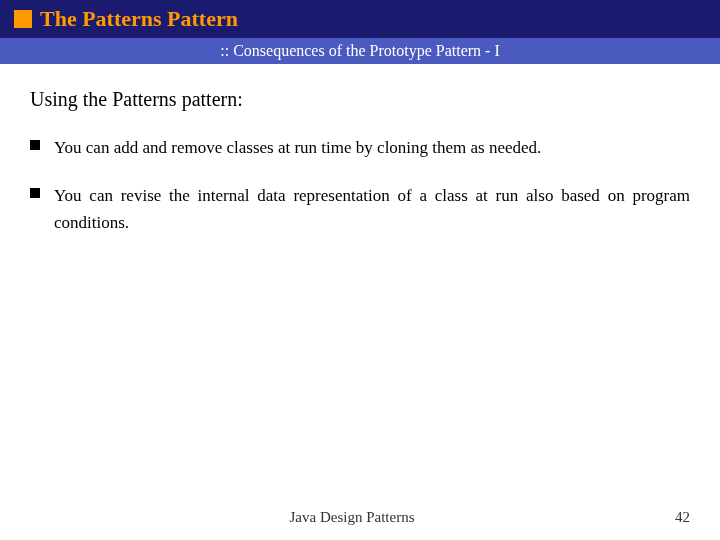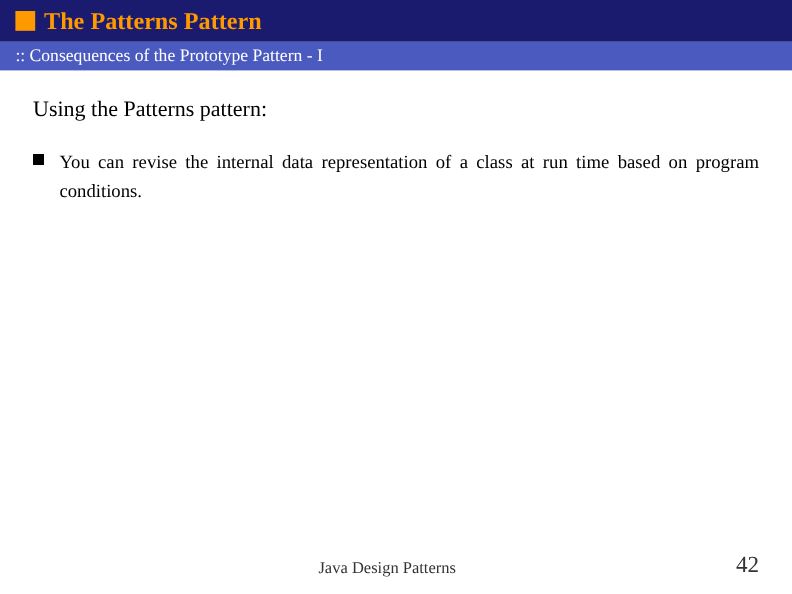--- a/index.html
+++ b/index.html
@@ -45,20 +45,21 @@
       font-size: 22px;
       font-weight: bold;
       font-family: 'Times New Roman', Times, serif;
     }
 
     .subheader-bar {
       background: #4a5abf;
       padding: 4px 14px;
       display: flex;
       align-items: center;
+      justify-content: center;
     }
 
     .subheader-text {
       color: #ffffff;
       font-size: 16px;
       font-family: 'Times New Roman', Times, serif;
     }
 
     .content-area {
       padding: 24px 30px 20px 30px;
@@ -112,21 +113,21 @@
     .footer-text {
       font-size: 15px;
       color: #333333;
       font-family: 'Times New Roman', Times, serif;
     }
 
     .footer-page {
       position: absolute;
       right: 30px;
       bottom: 14px;
-      font-size: 21px;
+      font-size: 15px;
       color: #333333;
       font-family: 'Times New Roman', Times, serif;
     }
   </style>
 </head>
 <body>
 
 <div class="slide-container">
 
   <div class="header-bar">
@@ -137,21 +138,25 @@
   <div class="subheader-bar">
     <span class="subheader-text">:: Consequences of the Prototype Pattern - I</span>
   </div>
 
   <div class="content-area">
     <div class="section-title">Using the Patterns pattern:</div>
 
     <ul class="bullet-list">
       <li class="bullet-item">
         <div class="bullet-square"></div>
-        <span class="bullet-text">You can revise the internal data representation of a class at run time based on program conditions.</span>
+        <span class="bullet-text">You can add and remove classes at run time by cloning them as needed.</span>
+      </li>
+      <li class="bullet-item">
+        <div class="bullet-square"></div>
+        <span class="bullet-text">You can revise the internal data representation of a class at run also based on program conditions.</span>
       </li>
     </ul>
   </div>
 
   <div class="footer">
     <span class="footer-text">Java Design Patterns</span>
   </div>
   <div class="footer-page">42</div>
 
 </div>

